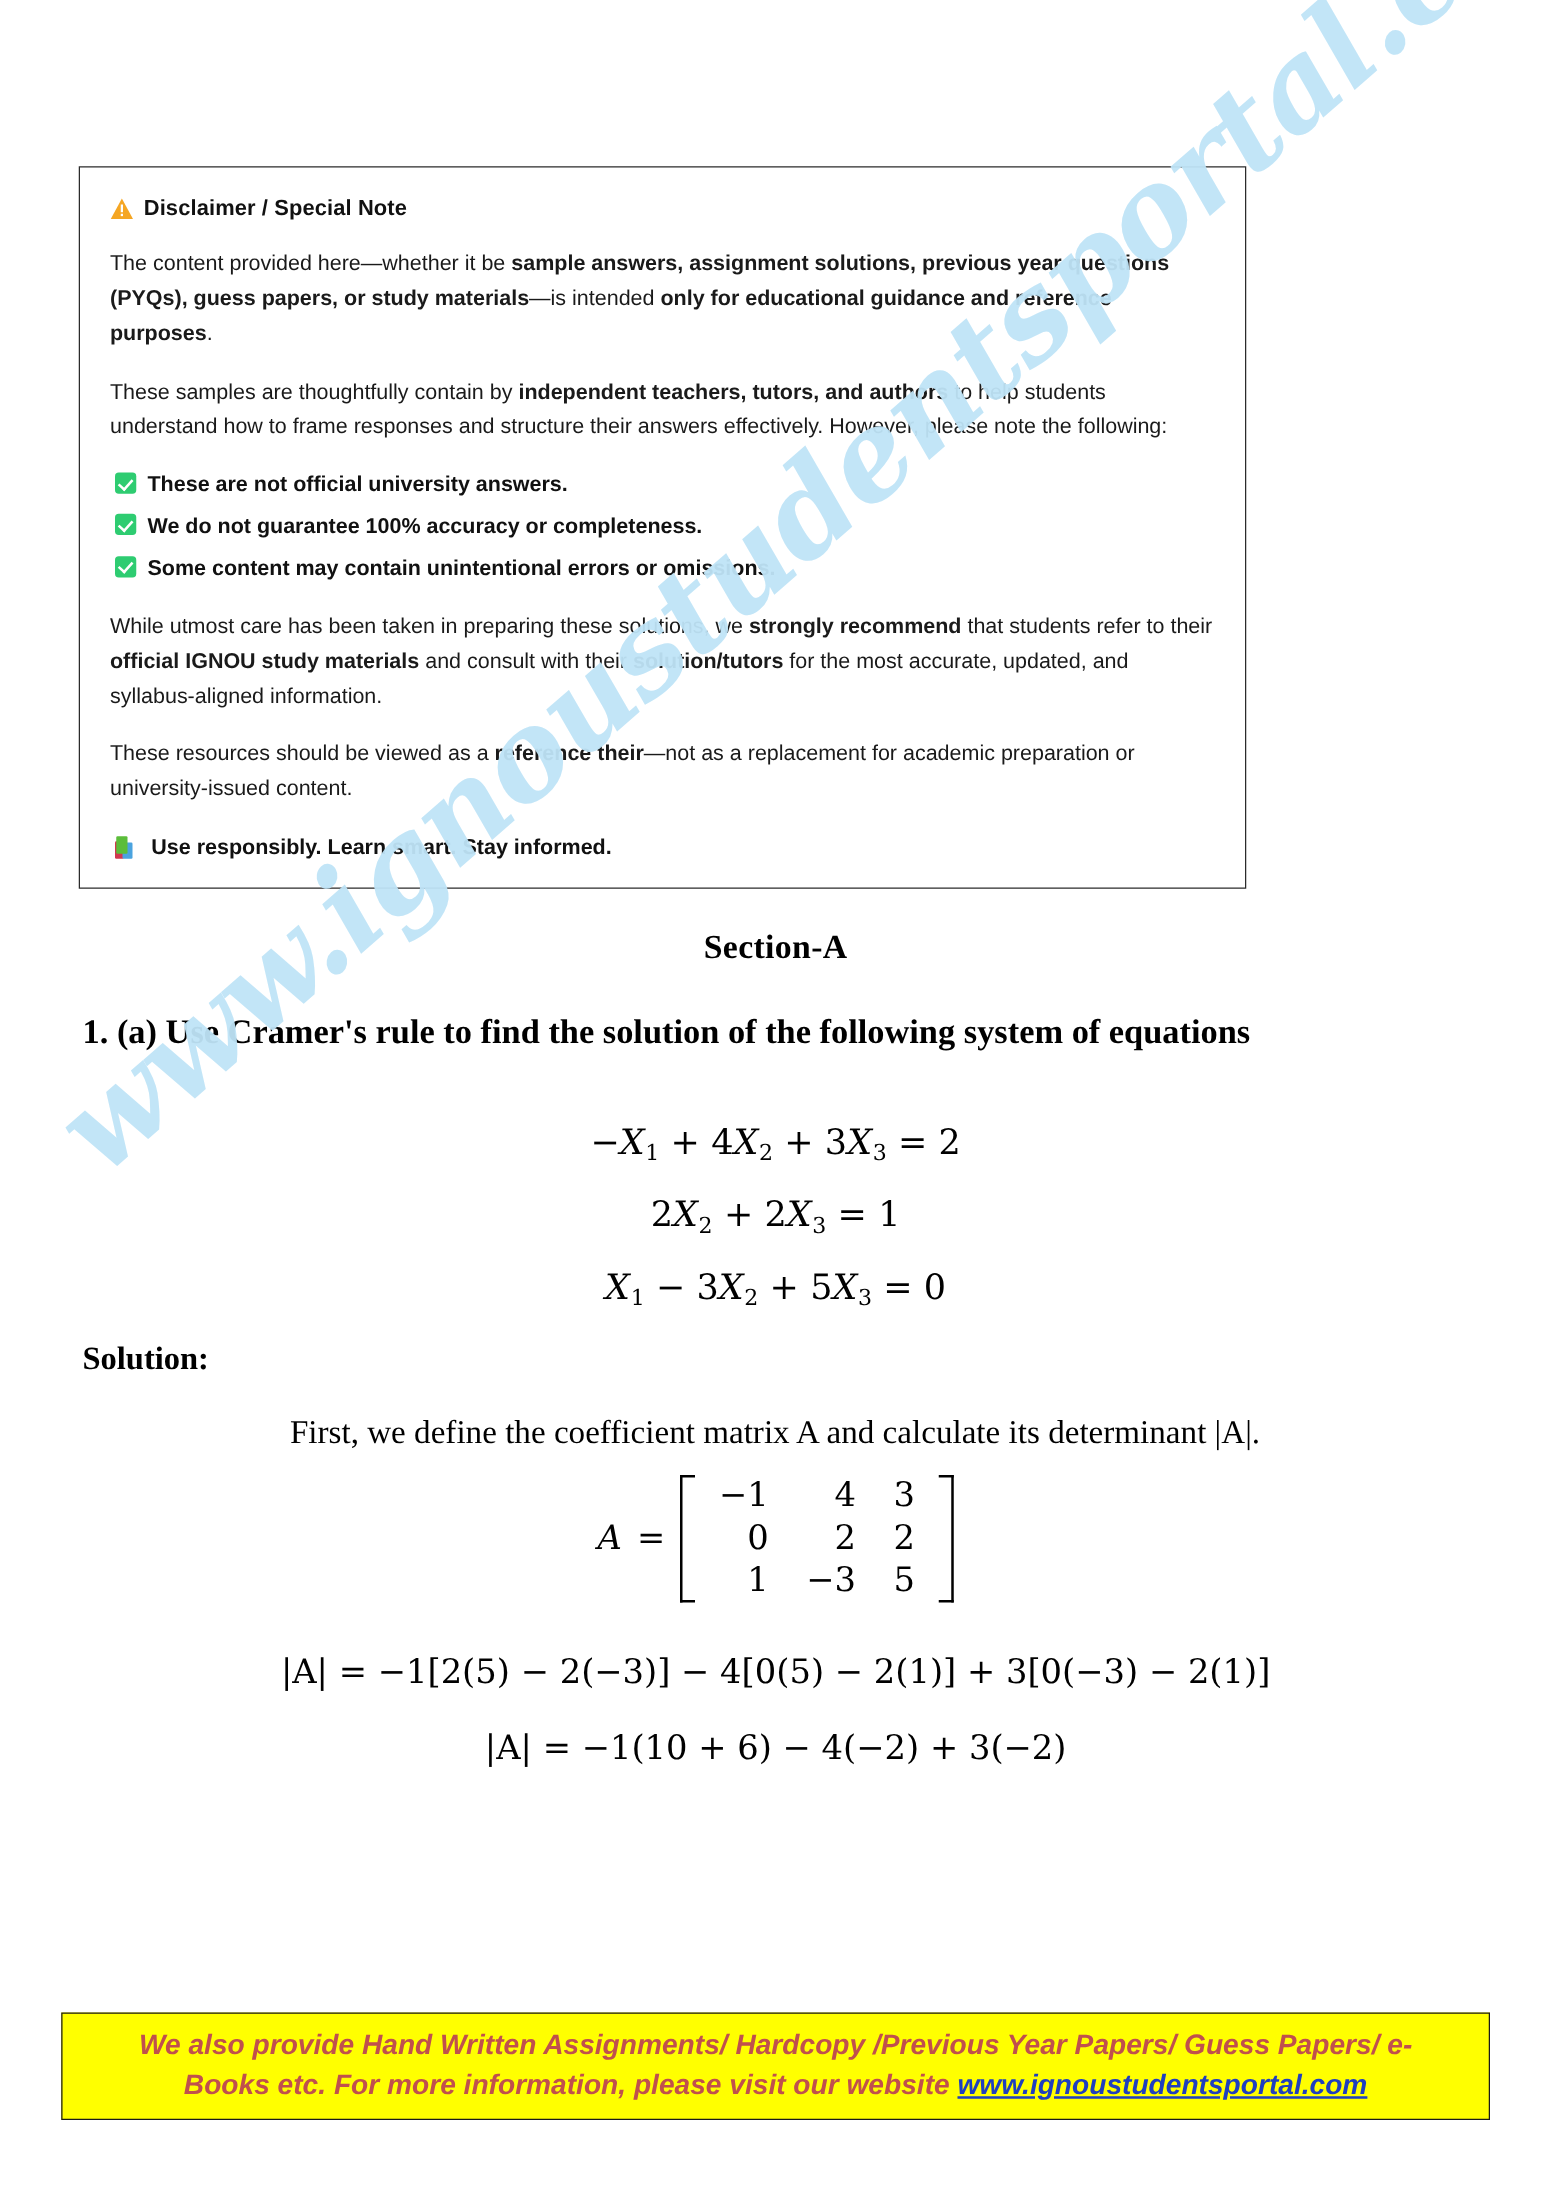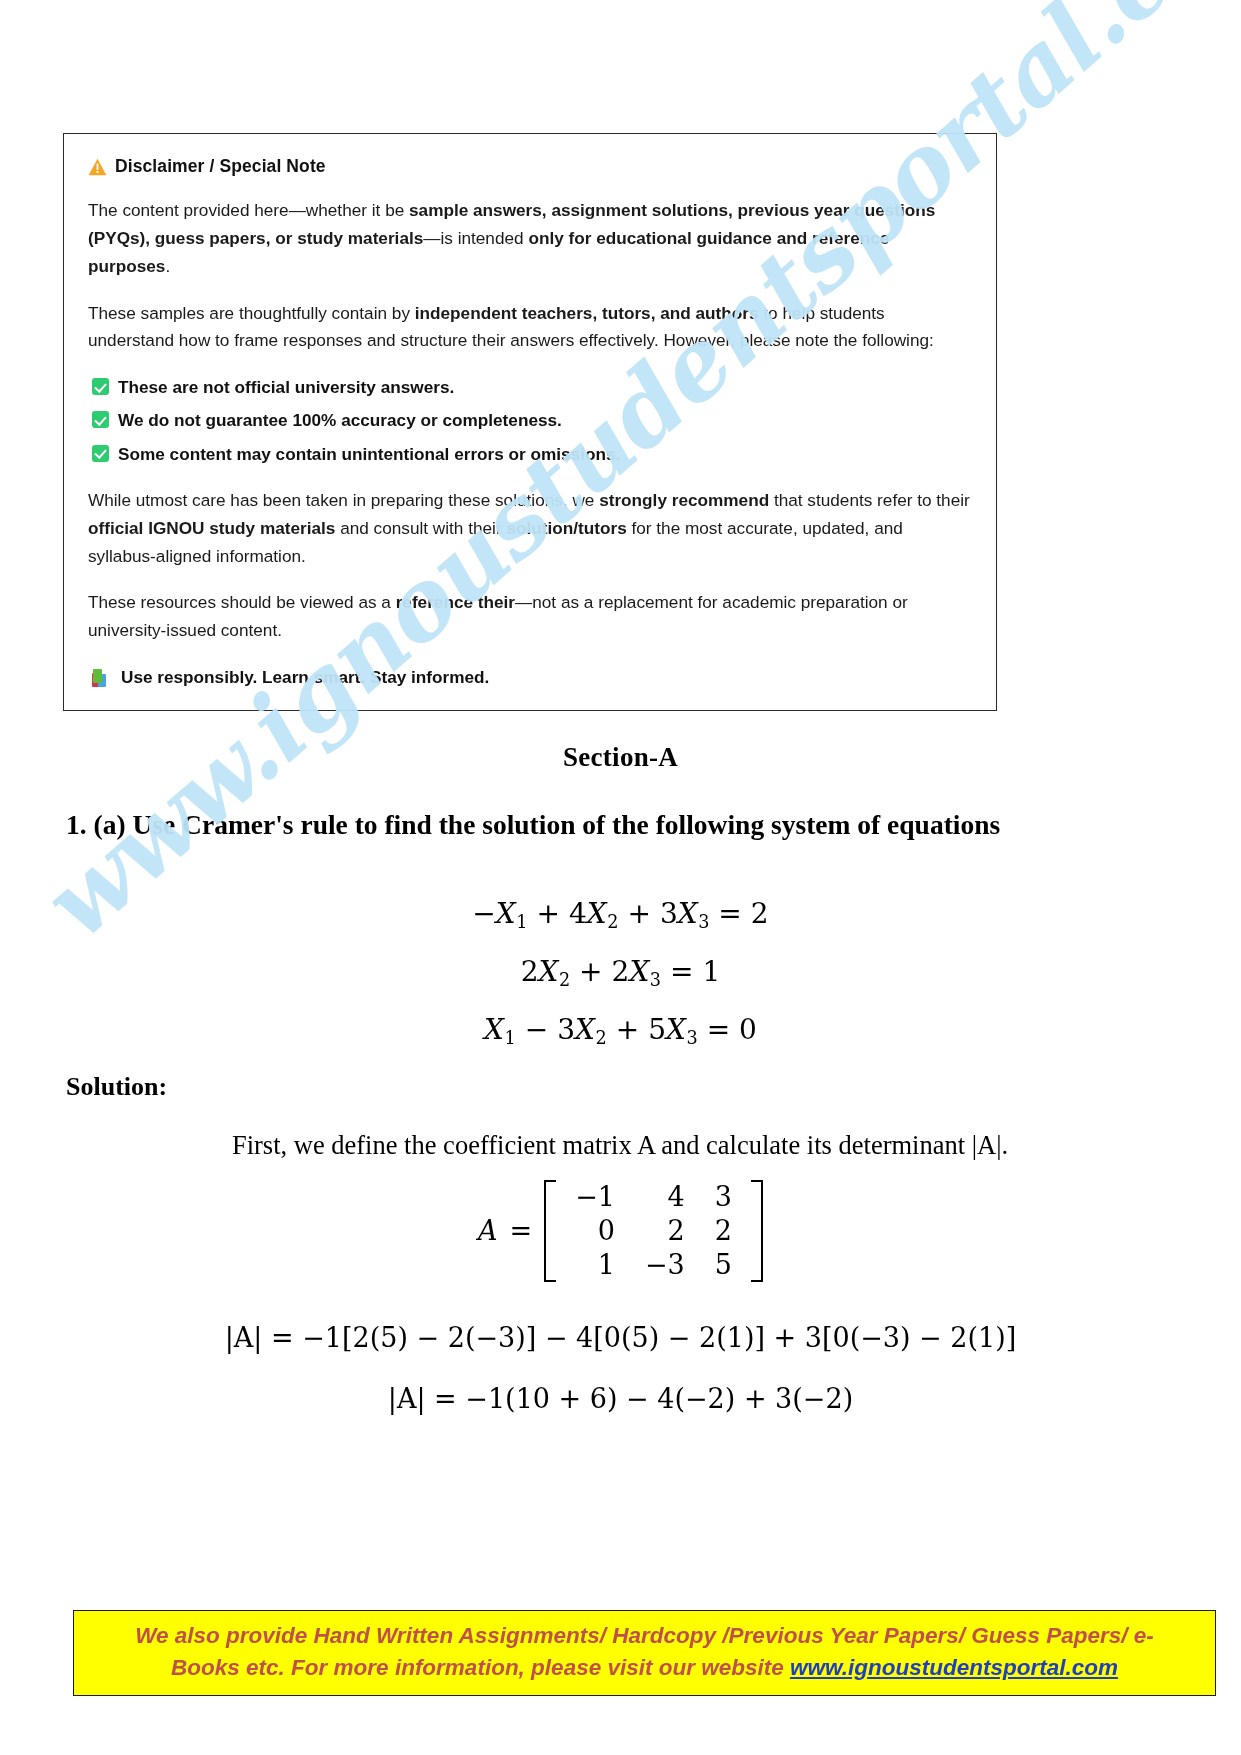--- a/index.html
+++ b/index.html
@@ -273,21 +273,20 @@
     background: #ffff00;
     border: 1.5px solid #1a1a1a;
     padding: 9px 14px 11px 14px;
     text-align: center;
     font-family: "Liberation Sans", sans-serif;
     font-style: italic;
     font-weight: bold;
     font-size: 22.5px;
     line-height: 1.42;
     color: #c0504d;
-    margin-left: 24px;
   }
   .footer-banner .line2 { color: #1f3fbf; }
   .footer-banner a,
   .footer-banner .site {
     color: #1f3fbf;
     text-decoration: underline;
     font-weight: bold;
   }
 </style>
 </head>

